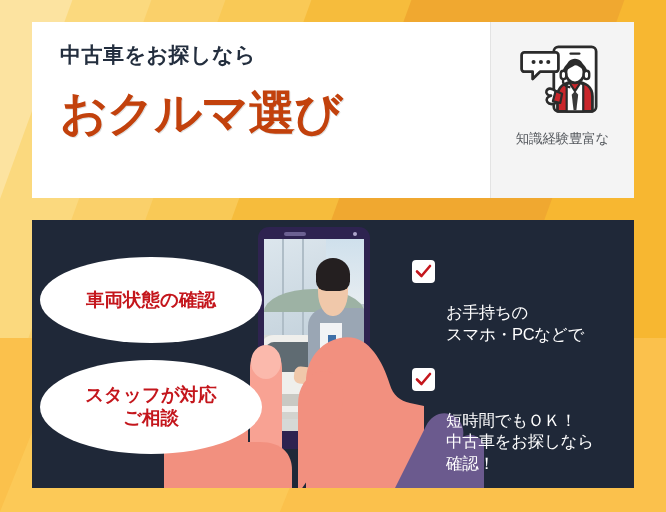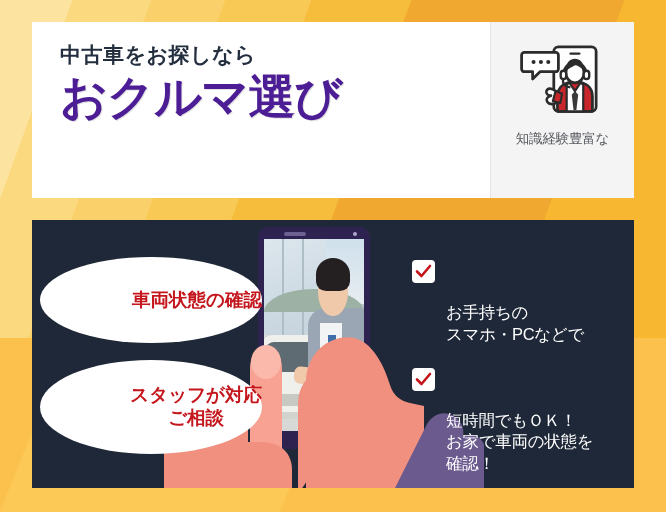--- a/index.html
+++ b/index.html
@@ -66,22 +66,22 @@
     color: #D81F26;
     letter-spacing: -1.5px;
     text-shadow: 1px 1px 0 rgba(0,0,0,.18);
   }
   .hl-de {
     font-size: 25px; font-weight: bold; line-height: 1;
     color: #232E3E; margin-left: 1px; padding-bottom: 3px;
   }
   .hl-dark {
     font-size: 47px; font-weight: bold; line-height: 1;
-    color: #4c1d95; letter-spacing: -1px;
-    margin-top: 8px;
+    color: #c2410c; letter-spacing: -1px;
+    margin-top: 24px;
     text-shadow: 1px 1px 0 rgba(0,0,0,.12);
   }
 
   
   .staff-col {
     width: 144px; height: 100%;
     background: #F4F4F4;
     border-left: 1px solid #E3E3E3;
     display: flex; flex-direction: column;
     align-items: center; justify-content: flex-start;
@@ -186,21 +186,21 @@
   .hand-point {
     position: absolute; left: 122px; bottom: -8px;
     width: 206px; height: 180px; z-index: 6;
   }
 
   
   .pill {
     position: absolute; z-index: 7;
     background: #FFFFFF;
     border-radius: 50%;
-    display: flex; align-items: center; justify-content: flex-end;
+    display: flex; align-items: center; justify-content: center;
     text-align: center;
     color: #C4161C; font-weight: bold;
     line-height: 1.22;
   }
   .pill-1 { left: 8px;  top: 37px;  width: 222px; height: 86px; font-size: 18.5px; }
   .pill-2 { left: 8px;  top: 140px; width: 222px; height: 94px; font-size: 18.5px; }
 
   
   .checklist {
     position: absolute; left: 380px; top: 38px; width: 218px; z-index: 8;
@@ -339,19 +339,19 @@
         <span class="check-text">お手持ちの
 スマホ・PCなどで</span>
       </div>
       <div class="check-row">
         <span class="check-box">
           <svg width="17" height="17" viewBox="0 0 17 17">
             <path d="M2 8.5 L6.5 13 L15 3" fill="none" stroke="#C4161C" stroke-width="2.6" stroke-linecap="round" stroke-linejoin="round"></path>
           </svg>
         </span>
         <span class="check-text">短時間でもＯＫ！
-お家で車両の状態を
+中古車をお探しなら
 確認！</span>
       </div>
     </div>
 
   </div>
 </div>
 
 </body></html>

